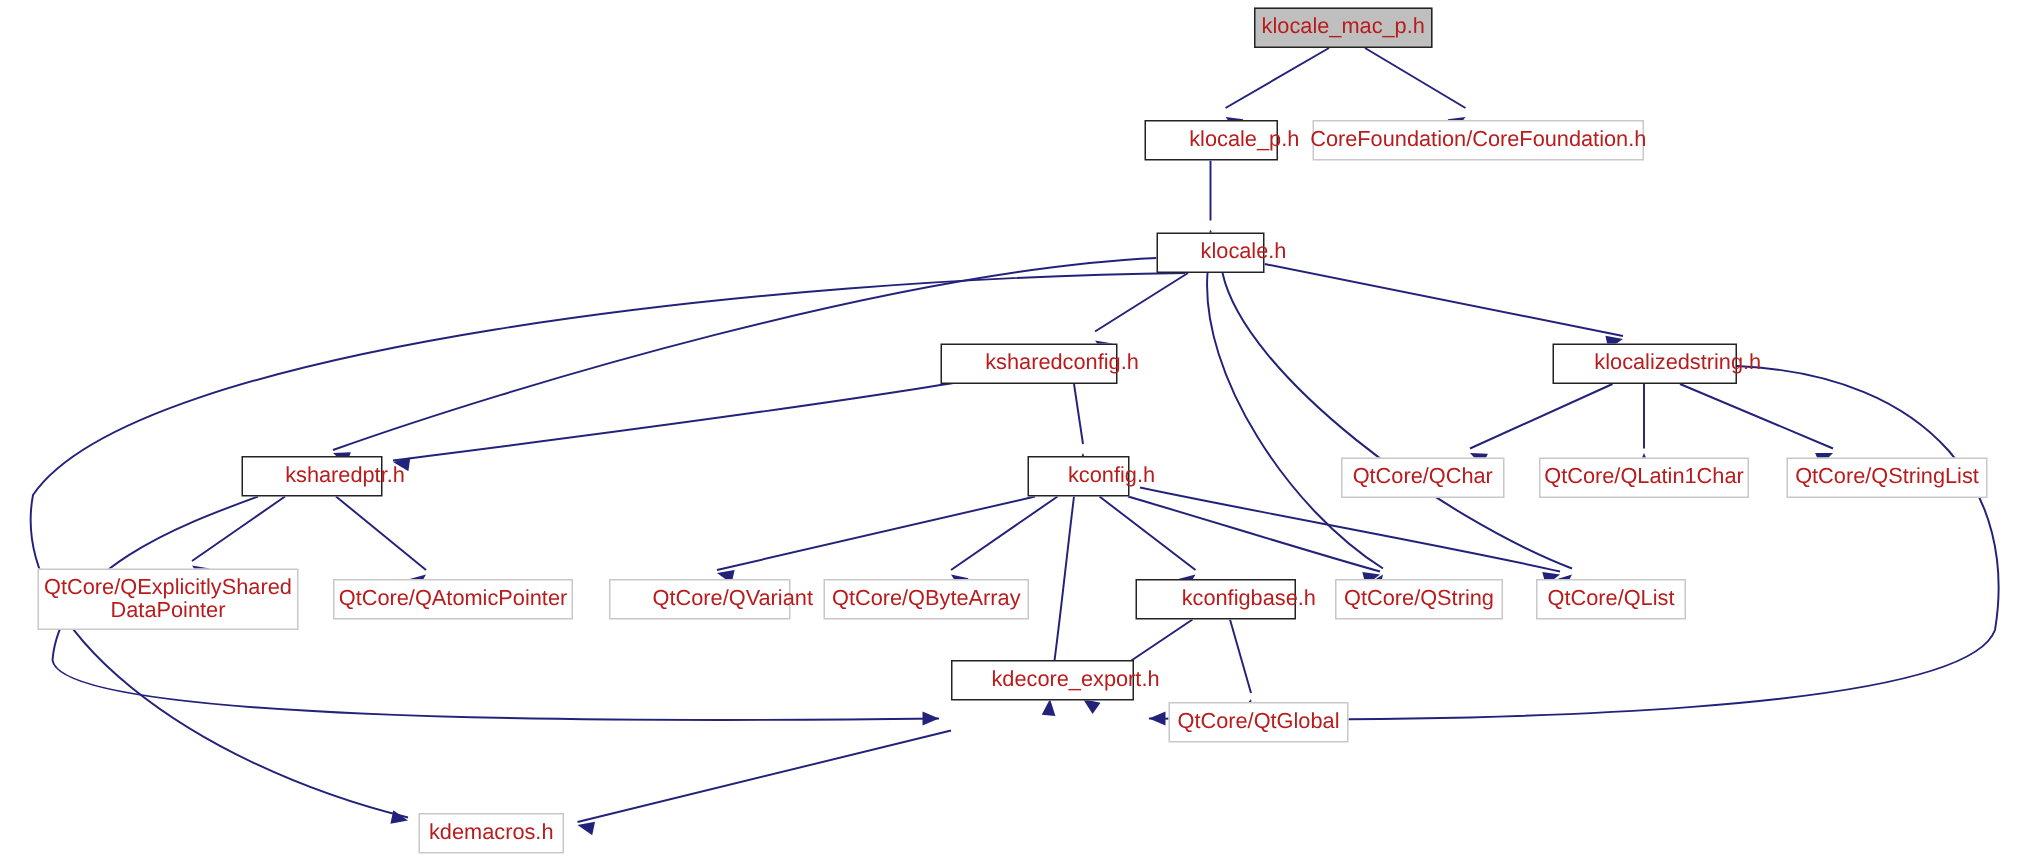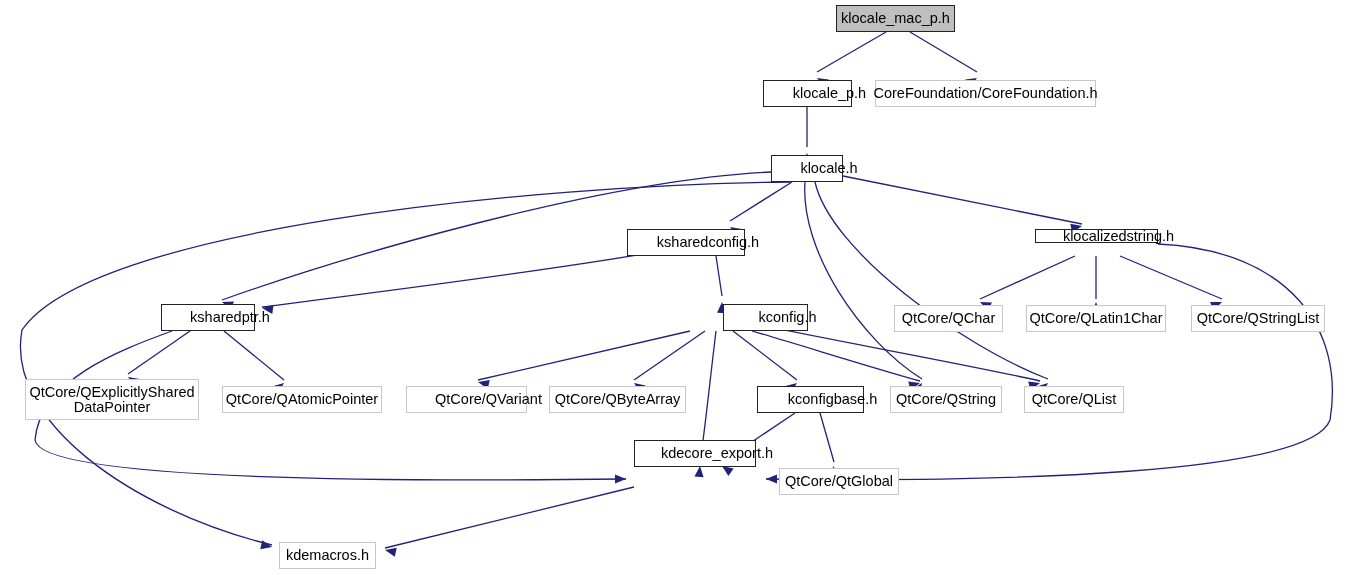--- a/index.html
+++ b/index.html
@@ -25,21 +25,21 @@
   }
   .node {
     position: absolute;
     box-sizing: border-box;
     display: flex;
     align-items: center;
     justify-content: center;
     text-align: center;
     font-size: 14.5px;
     line-height: 15px;
-    color: #000000;
+    color: #b91c1c;
     background: #ffffff;
     border: 1px solid #c8c8c8;
     white-space: pre;
   }
   .node.header {
     border: 1.6px solid #232323;
     padding-left: 44px;
   }
   .node.root {
     border: 1.6px solid #232323;
@@ -105,23 +105,23 @@
       <polygon points="0,0 -11,-4.6 -11,4.6" fill="#22227a" transform="translate(284,383) rotate(322)"></polygon>
       <path d="M 172,331 C 120,350 40,380 35,440 C 40,480 380,482 626,479" fill="none" stroke="#22227a" stroke-width="1.3"></path>
       <polygon points="0,0 -11,-4.6 -11,4.6" fill="#22227a" transform="translate(626,479) rotate(0)"></polygon>
     </svg>
   <div id="nodes">
       <div class="node root" style="left: 836px; top: 5px; width: 119px; height: 27px;">klocale_mac_p.h</div>
       <div class="node header" style="left: 763px; top: 80px; width: 89px; height: 27px;">klocale_p.h</div>
       <div class="node extern" style="left: 875px; top: 80px; width: 221px; height: 27px;">CoreFoundation/CoreFoundation.h</div>
       <div class="node header" style="left: 771px; top: 155px; width: 72px; height: 27px;">klocale.h</div>
       <div class="node header" style="left: 627px; top: 229px; width: 118px; height: 27px;">ksharedconfig.h</div>
-      <div class="node header" style="left: 1035px; top: 229px; width: 123px; height: 14px;">klocalizedstring.h</div>
+      <div class="node header" style="left: 1035px; top: 229px; width: 123px; height: 27px;">klocalizedstring.h</div>
       <div class="node header" style="left: 161px; top: 304px; width: 94px; height: 27px;">ksharedptr.h</div>
-      <div class="node header" style="left: 685px; top: 304px; width: 85px; height: 27px; margin-left: 38px;">kconfig.h</div>
+      <div class="node header" style="left: 685px; top: 304px; width: 68px; height: 27px;">kconfig.h</div>
       <div class="node extern" style="left: 894px; top: 305px; width: 109px; height: 27px;">QtCore/QChar</div>
       <div class="node extern" style="left: 1026px; top: 305px; width: 140px; height: 27px;">QtCore/QLatin1Char</div>
       <div class="node extern" style="left: 1191px; top: 305px; width: 134px; height: 27px;">QtCore/QStringList</div>
       <div class="node extern" style="left: 25px; top: 379px; width: 174px; height: 41px;">QtCore/QExplicitlyShared
 DataPointer</div>
       <div class="node extern" style="left: 222px; top: 386px; width: 160px; height: 27px;">QtCore/QAtomicPointer</div>
       <div class="node extern" style="left: 406px; top: 386px; width: 121px; height: 27px; padding-left: 44px;">QtCore/QVariant</div>
       <div class="node extern" style="left: 549px; top: 386px; width: 137px; height: 27px;">QtCore/QByteArray</div>
       <div class="node header" style="left: 757px; top: 386px; width: 107px; height: 27px;">kconfigbase.h</div>
       <div class="node extern" style="left: 890px; top: 386px; width: 112px; height: 27px;">QtCore/QString</div>

